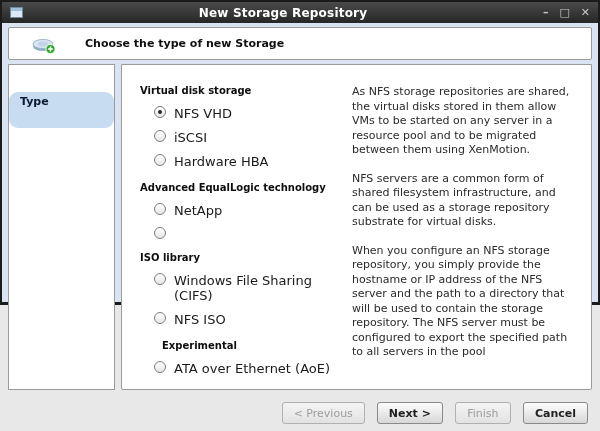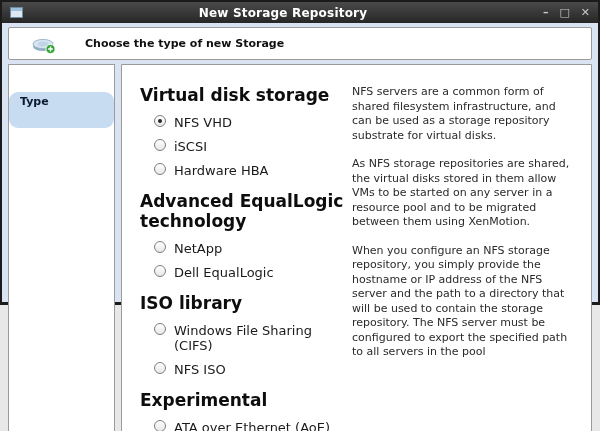--- a/index.html
+++ b/index.html
@@ -89,24 +89,24 @@
   .options-col{ flex:0 0 212px; }
   .desc-col{
     flex:1;
     font-size:11px; line-height:14.5px; color:#2a2a2a;
     padding-right:4px;
   }
   .desc-col p{ margin-bottom:14px; }
 
   .group{ margin-bottom:13px; }
   .group-heading{
-    font-size:17px; font-weight:bold; color:#0d0d0d;
+    font-size:10px; font-weight:bold; color:#0d0d0d;
     margin-bottom:10px;
   }
-  .group.indented .group-heading{ margin-left:0; }
+  .group.indented .group-heading{ margin-left:22px; }
   .radio-row{
     display:flex; align-items:flex-start; gap:8px;
     margin:0 0 9px 14px;
     font-size:13px; color:#1a1a1a;
     cursor:default;
   }
   .radio{
     width:12px; height:12px; flex:0 0 12px;
     border:1px solid #7e7e7e; border-radius:50%;
     background:linear-gradient(#ffffff,#e7e7e7);
@@ -199,21 +199,20 @@
           </div>
 
           <div class="group">
             <div class="group-heading">Advanced EqualLogic technology</div>
             <div class="radio-row">
               <span class="radio"></span>
               <span>NetApp</span>
             </div>
             <div class="radio-row">
               <span class="radio"></span>
-              <span>Dell EqualLogic</span>
             </div>
           </div>
 
           <div class="group">
             <div class="group-heading">ISO library</div>
             <div class="radio-row">
               <span class="radio"></span>
               <span>Windows File Sharing (CIFS)</span>
             </div>
             <div class="radio-row">
@@ -226,22 +225,22 @@
             <div class="group-heading">Experimental</div>
             <div class="radio-row">
               <span class="radio"></span>
               <span>ATA over Ethernet (AoE)</span>
             </div>
           </div>
 
         </div>
 
         <div class="desc-col">
+          <p>As NFS storage repositories are shared, the virtual disks stored in them allow VMs to be started on any server in a resource pool and to be migrated between them using XenMotion.</p>
           <p>NFS servers are a common form of shared filesystem infrastructure, and can be used as a storage repository substrate for virtual disks.</p>
-          <p>As NFS storage repositories are shared, the virtual disks stored in them allow VMs to be started on any server in a resource pool and to be migrated between them using XenMotion.</p>
           <p>When you configure an NFS storage repository, you simply provide the hostname or IP address of the NFS server and the path to a directory that will be used to contain the storage repository. The NFS server must be configured to export the specified path to all servers in the pool</p>
         </div>
 
       </div>
     </div>
 
     <div class="footer">
       <button class="btn disabled">&lt; Previous</button>
       <button class="btn">Next &gt;</button>
       <button class="btn disabled">Finish</button>

